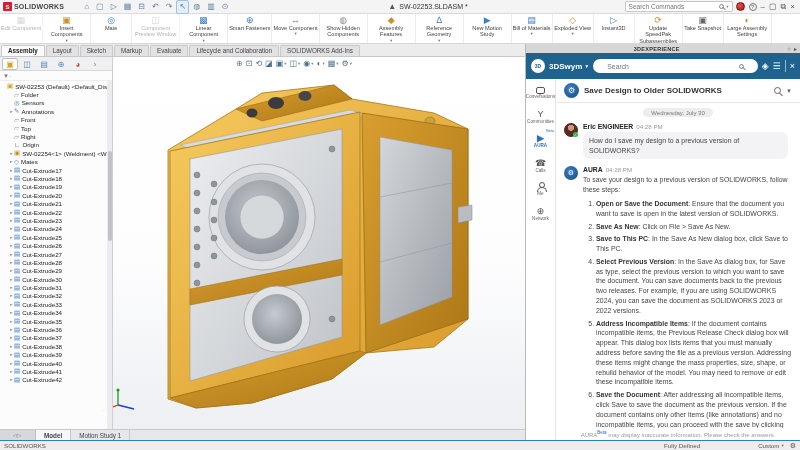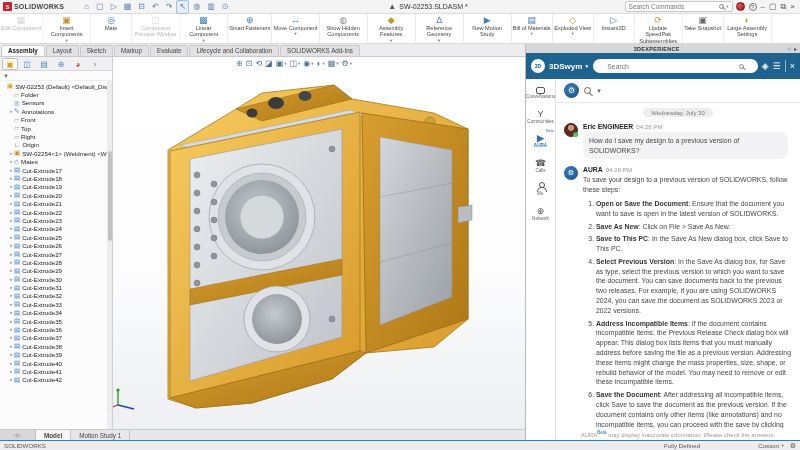--- a/index.html
+++ b/index.html
@@ -619,20 +619,21 @@
               <span class="rlbl">Me</span>
             </div>
             <div class="ritem">
               <span class="rgi">⊕</span>
               <span class="rlbl">Network</span>
             </div>
           </div>
         <div class="chat">
           <div class="convhdr">
             <span class="gearav">⚙</span>
+            <span class="convtitle">Save Design to Older SOLIDWORKS</span>
             <span class="bigmag"></span>
             <span class="chevdn">▼</span>
           </div>
           <div class="messages">
             <span class="datepill">Wednesday, July 30</span>
 
             <div class="msg">
               <span class="mav eric"></span>
               <div class="mbody">
                 <div class="mhead">

